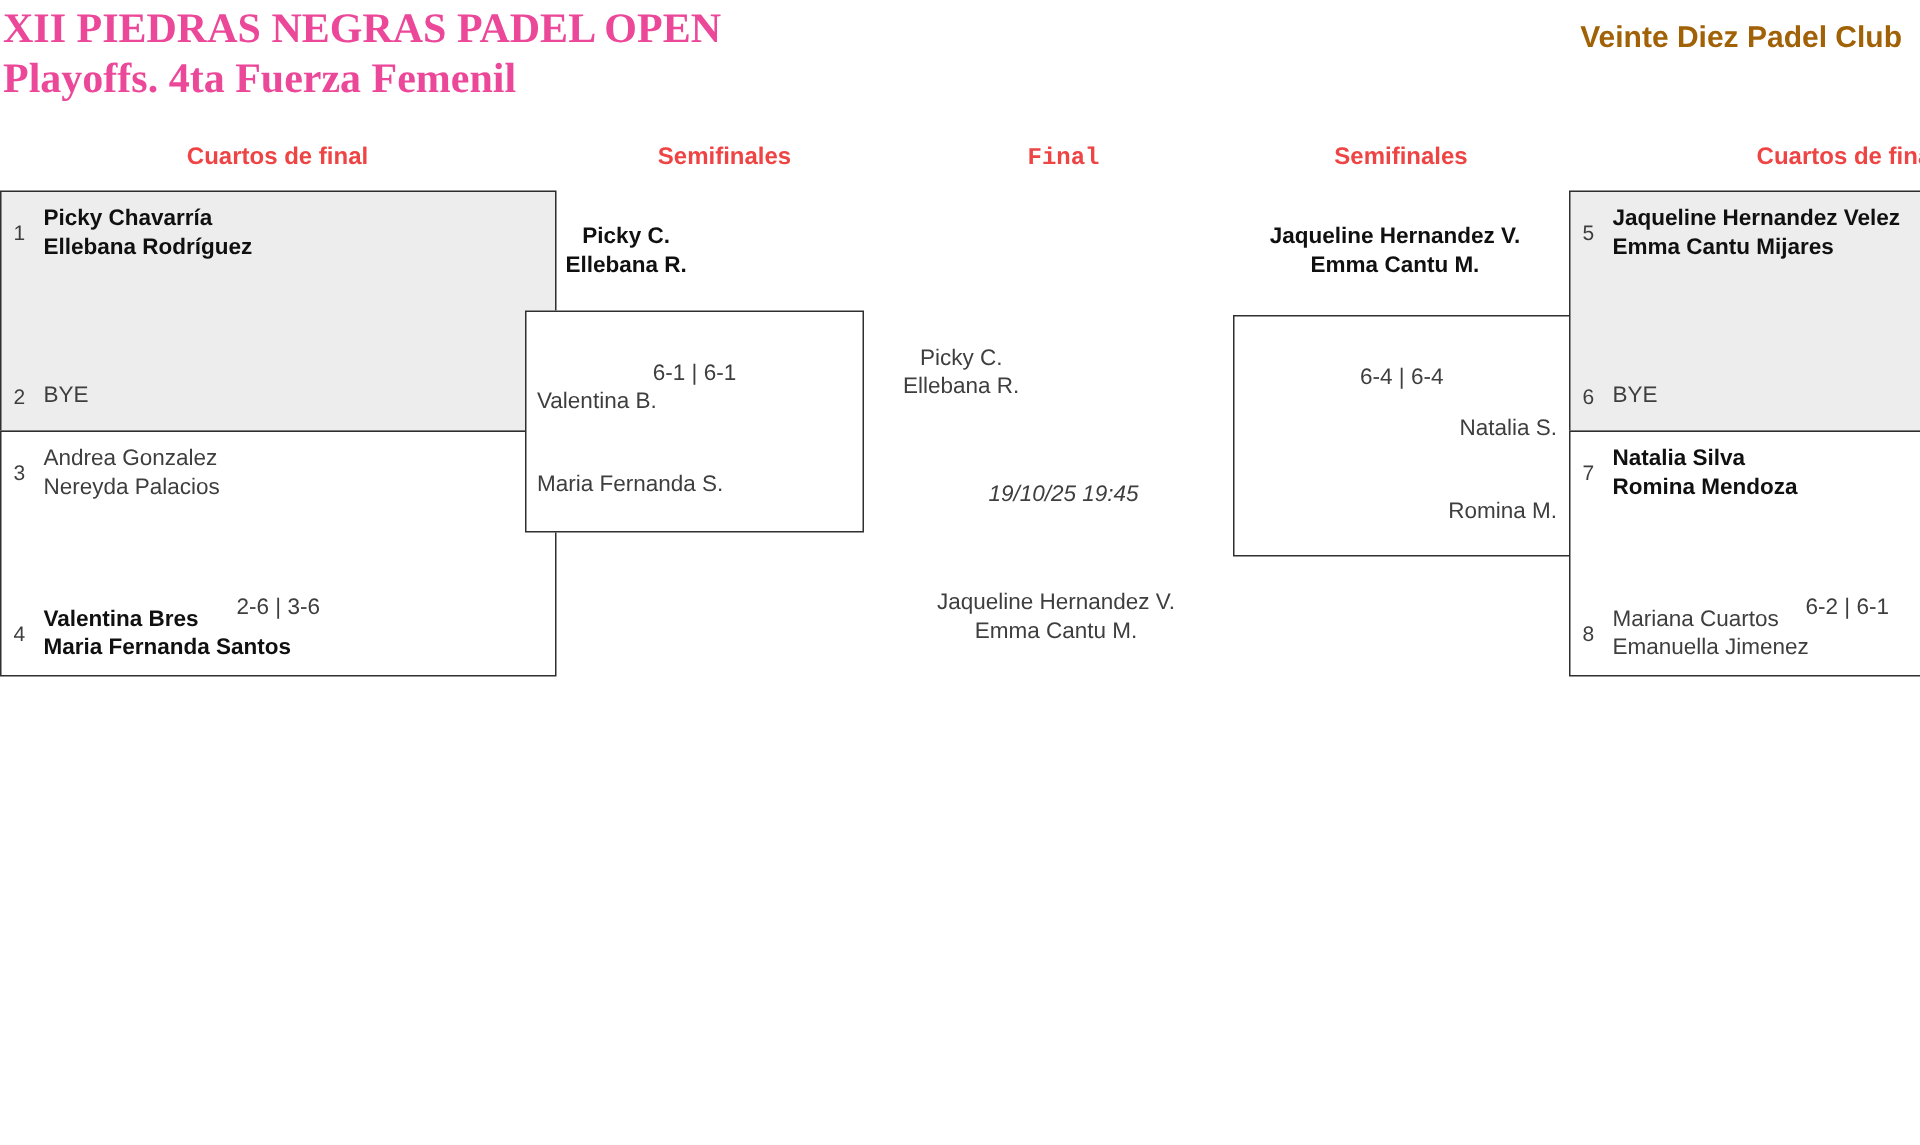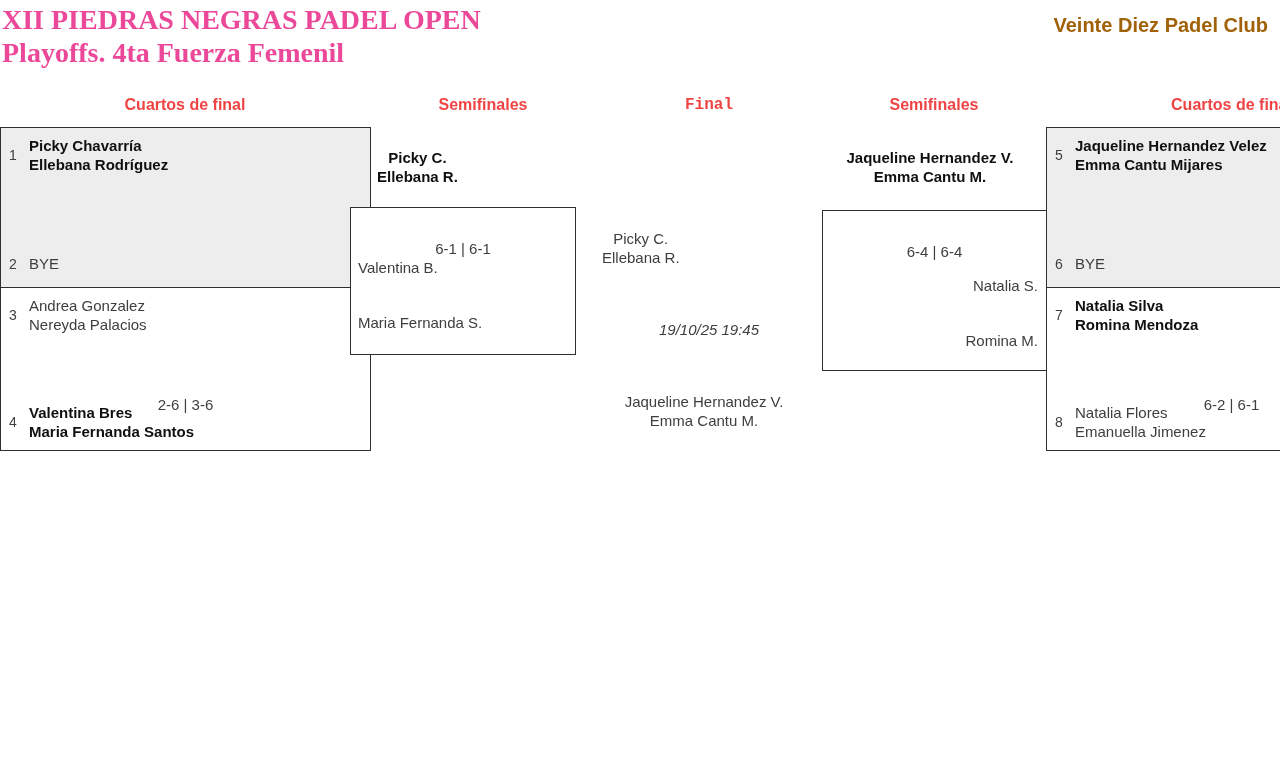--- a/index.html
+++ b/index.html
@@ -163,19 +163,19 @@
       <div class="seed-num">7</div>
       <div class="team winner">
         <span>Natalia Silva</span>
         <span>Romina Mendoza</span>
       </div>
     </div>
     <div class="score mid">6-2 | 6-1</div>
     <div class="seed-row bottom">
       <div class="seed-num">8</div>
       <div class="team">
-        <span>Natalia Flores</span>
+        <span>Mariana Cuartos</span>
         <span>Emanuella Jimenez</span>
       </div>
     </div>
   </div>
 
 </div>
 
 </body></html>

